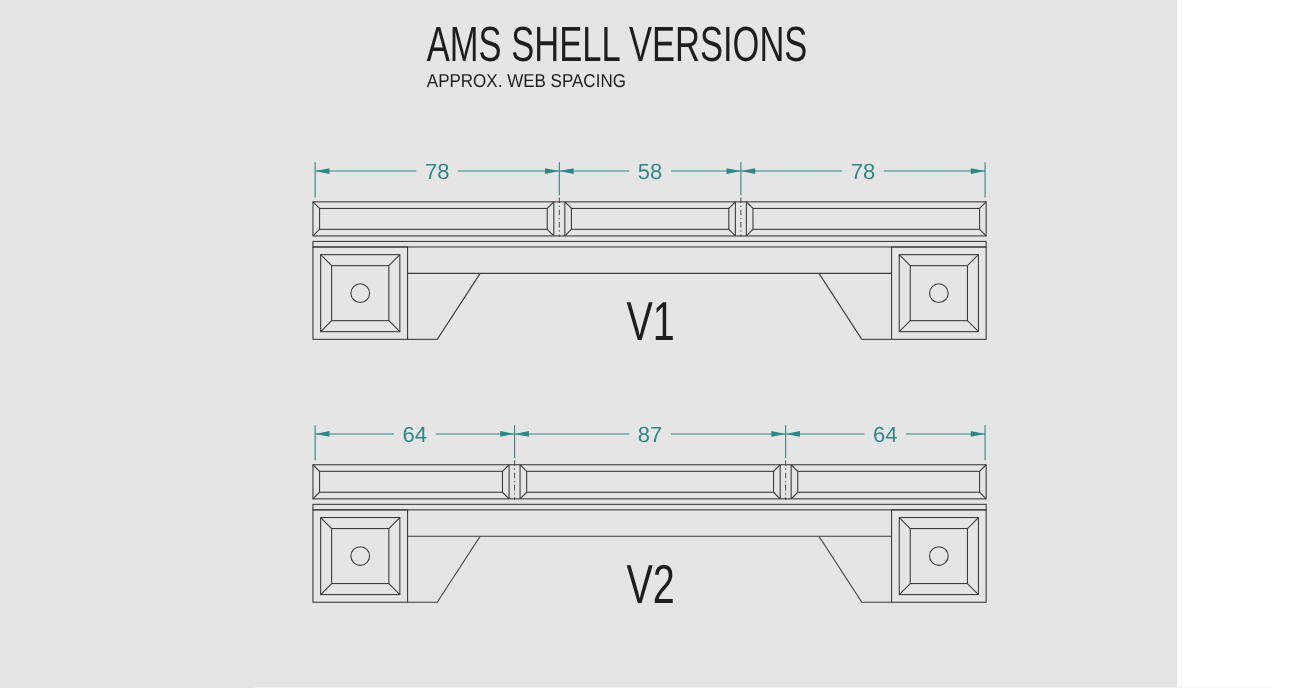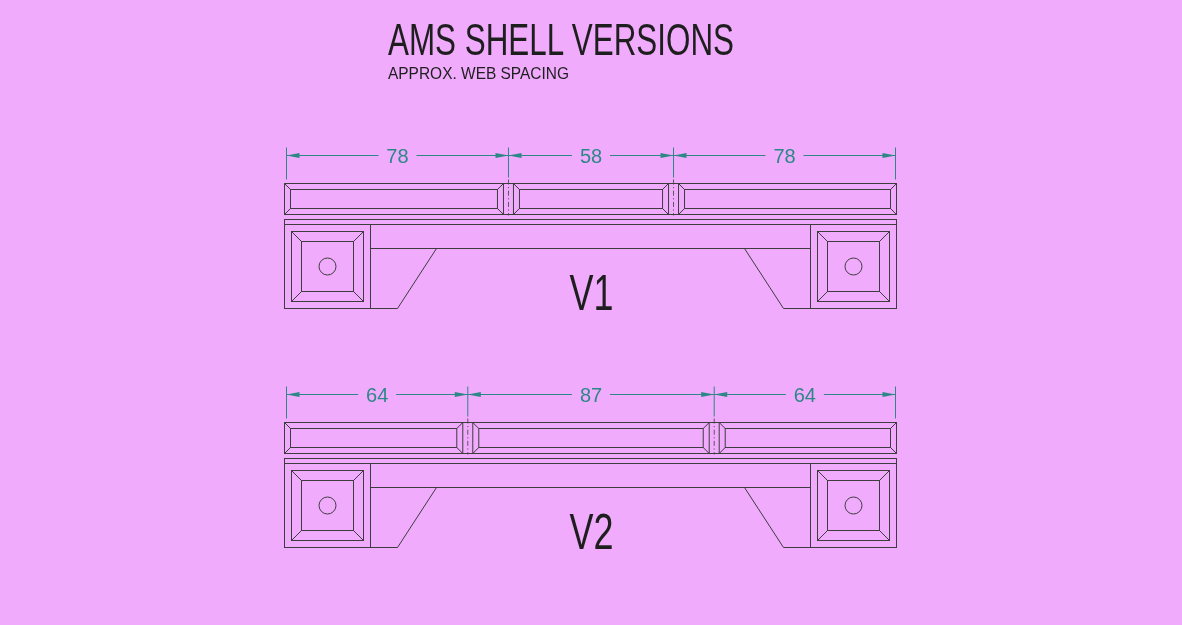--- a/index.html
+++ b/index.html
@@ -1,16 +1,16 @@
 <!DOCTYPE html>
 <html><head>
 <meta charset="utf-8">
 <style>
   html,body{margin:0;padding:0;background:#ffffff;}
-  #canvas{position:relative;width:1182px;height:625px;background:#f0abfc;overflow:hidden;}
+  #canvas{position:relative;width:1070px;height:625px;background:#e5e5e5;overflow:hidden;}
   svg{display:block;}
   svg text{font-family:"Liberation Sans","DejaVu Sans",sans-serif;}
   .title-text{letter-spacing:0px;}
 </style>
 </head>
 <body>
 
 <div id="canvas">
   <svg id="drawing" width="1182" height="625" viewBox="0 0 1182 625">
     <text id="title" class="title-text" x="388" y="55" font-size="45" textLength="346" lengthAdjust="spacingAndGlyphs" fill="#1e1e1e">AMS SHELL VERSIONS</text>

